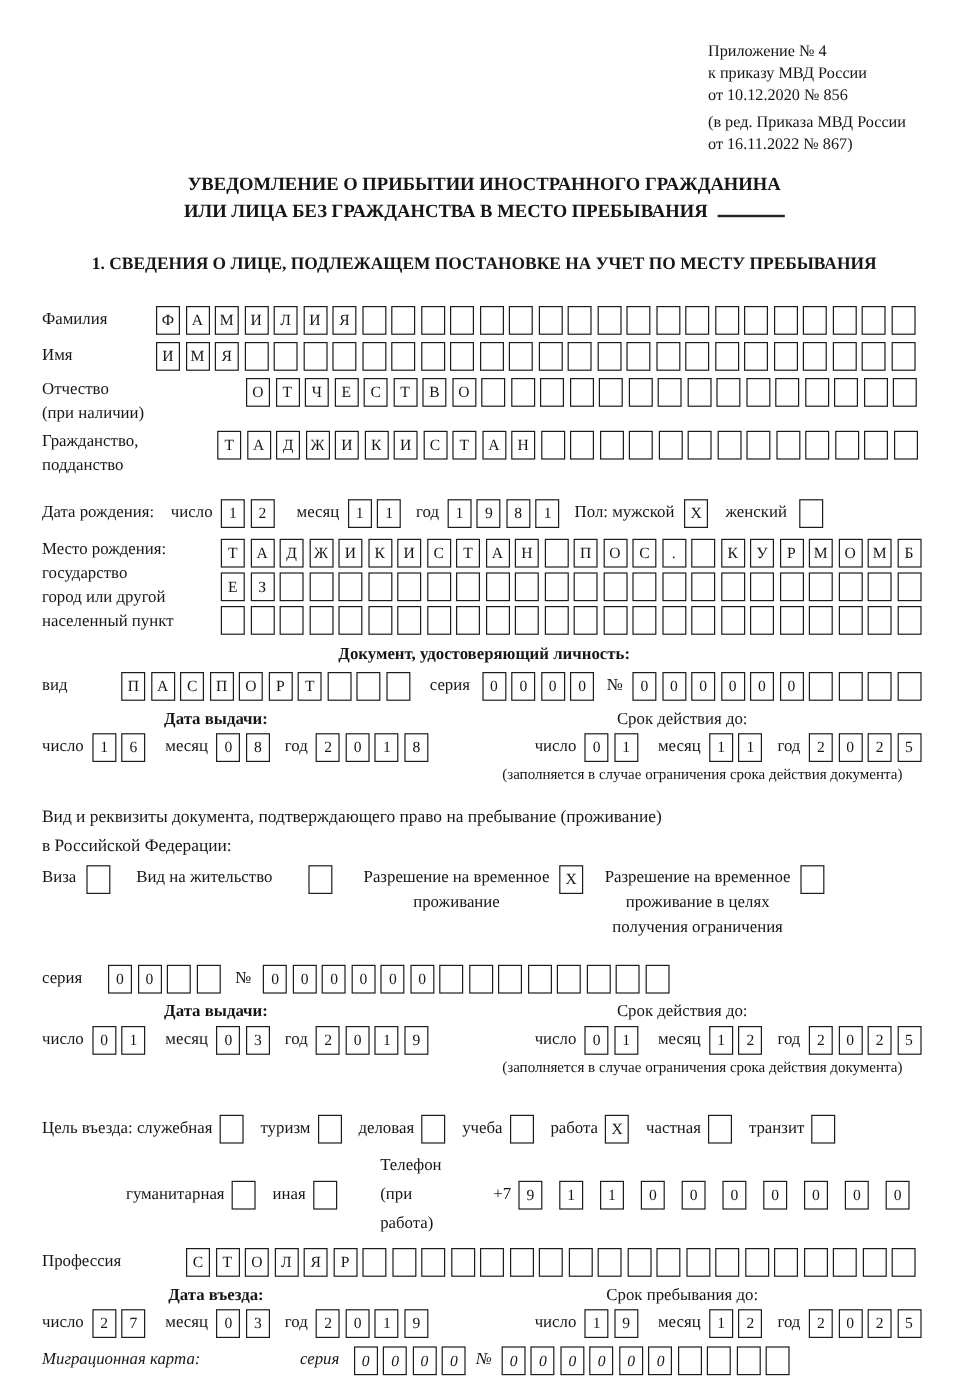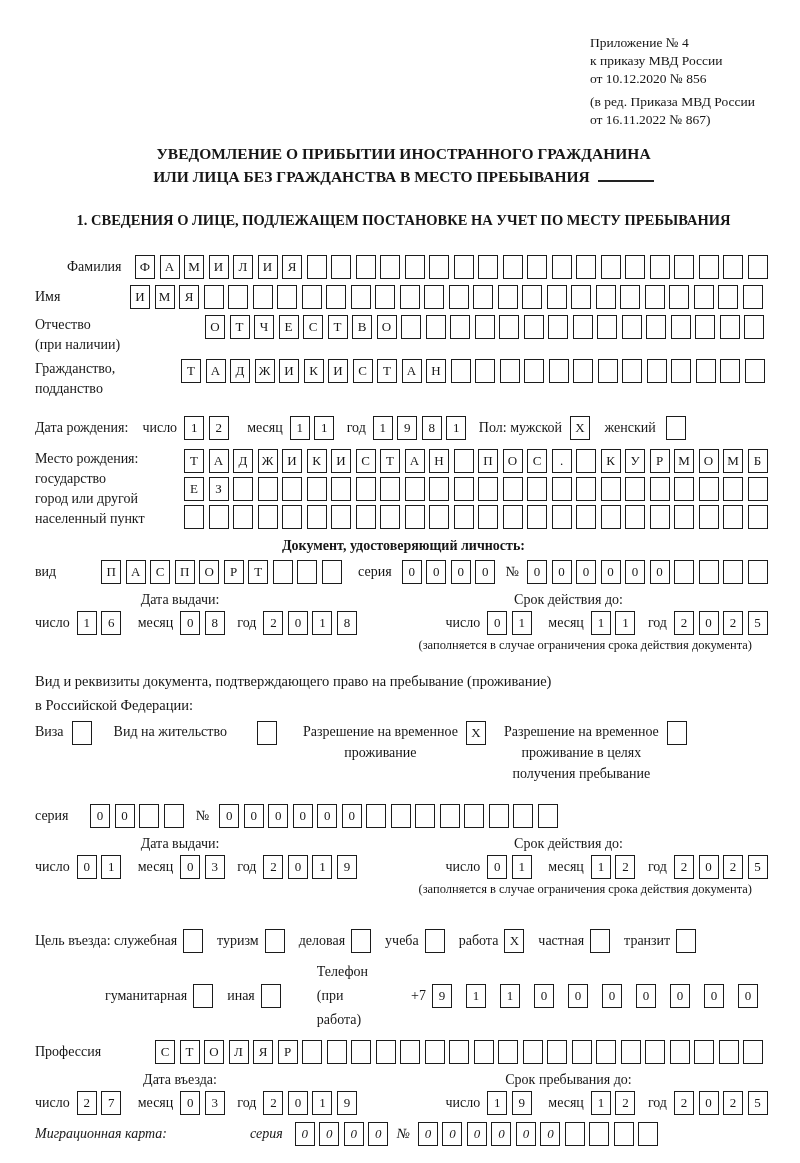--- a/index.html
+++ b/index.html
@@ -24,21 +24,21 @@
   .cbox {
     width:20px; height:24px; flex:0 0 auto;
     border:1.6px solid #1c1c1c; margin-right:4.5px;
     display:flex; align-items:center; justify-content:center;
     font-size:13px; background:#fff;
   }
   .row { display:flex; align-items:flex-start; }
   .lbl { line-height:24px; }
   .lbl2 { line-height:20px; }
 
-  .r-surname { margin-top:26px;margin-left:32px; }
+  .r-surname { margin-top:26px; }
   .r-surname .lblcol, .r-name .lblcol { width:95px; }
   .r-name { margin-top:6px; }
   .r-patr { margin-top:6px; }
   .r-patr .lblcol { width:170px; }
   .r-cit { margin-top:4px; }
   .r-cit .lblcol { width:146px; }
 
   .dategrp { display:flex; align-items:center; }
   .dategrp .dl { margin-right:7px; line-height:24px; }
   .r-bdate { margin-top:17px; align-items:center; }
@@ -49,21 +49,21 @@
   .bplace-rows .boxes { margin-bottom:4px; }
 
   .center-bold { text-align:center; font-weight:bold; font-size:14px; margin-top:5px; }
 
   .r-docvid { margin-top:6px; align-items:center; }
 
   .twocol { display:flex; }
   .twocol .colL { width:390px; }
   .twocol .colR { flex:1; }
   .dv-heads { margin-top:8px; font-size:14px; }
-  .dv-heads .colL { text-align:center; padding-right:100px; }
+  .dv-heads .colL { text-align:center; padding-right:100px;font-weight:bold; }
   .dv-heads .colR { text-align:center; padding-right:60px; }
   .dv-dates { margin-top:3px; }
   .note-right { text-align:right; font-size:12.5px; margin-top:3px; padding-right:20px; }
 
   .para { margin-top:16px; line-height:24px; font-size:14.5px; }
 
   .r-stayopts { margin-top:4px; }
   .opt { display:flex; align-items:flex-start; }
   .opt .olbl { line-height:21px; text-align:center; }
   .opt .cbox { margin-left:8px; margin-right:0; }
@@ -465,21 +465,21 @@
         <div>проживание</div>
       </span>
       <div class="boxes">
           <span class="cbox">X</span>
         </div>
     </div>
     <div class="opt" style="margin-left:18px">
       <span class="olbl">
         <div>Разрешение на временное</div>
         <div>проживание в целях</div>
-        <div>получения пребывание</div>
+        <div>получения ограничения</div>
       </span>
       <div class="boxes">
           <span class="cbox"></span>
         </div>
     </div>
   </div>
 
   <div class="row r-series2">
     <span class="lbl" style="width:55px">серия</span>
     <div class="boxes">

